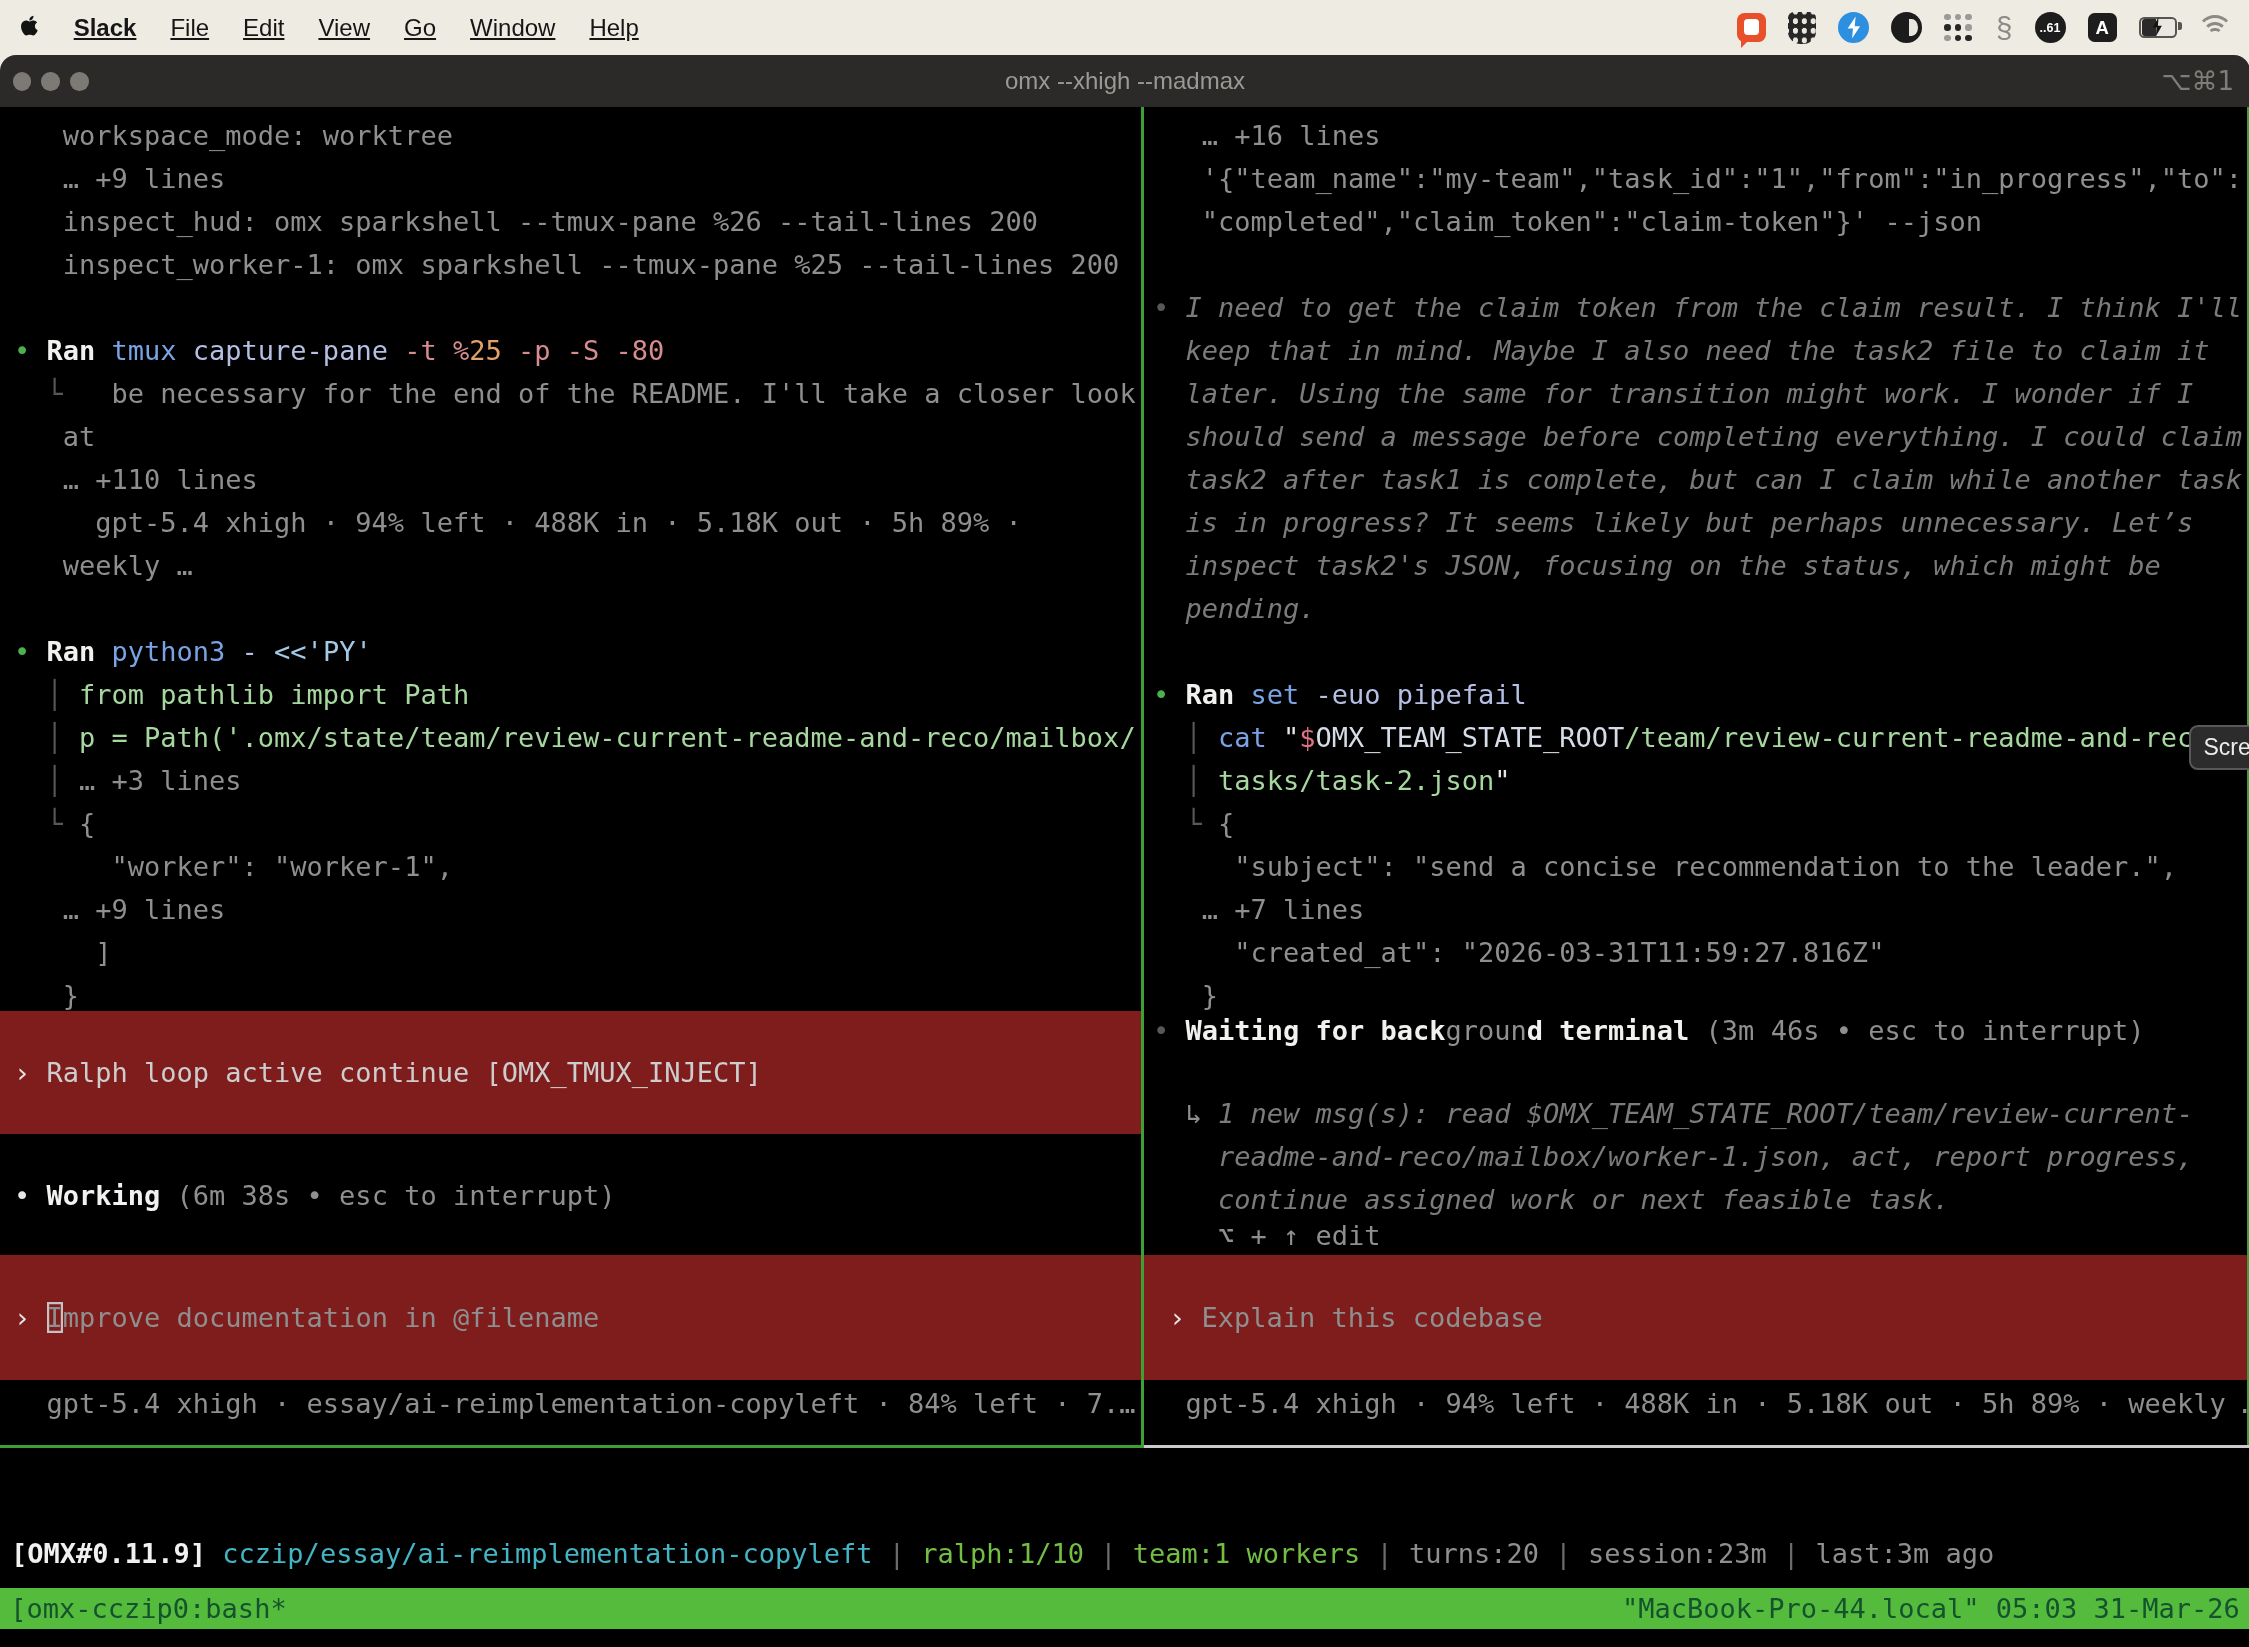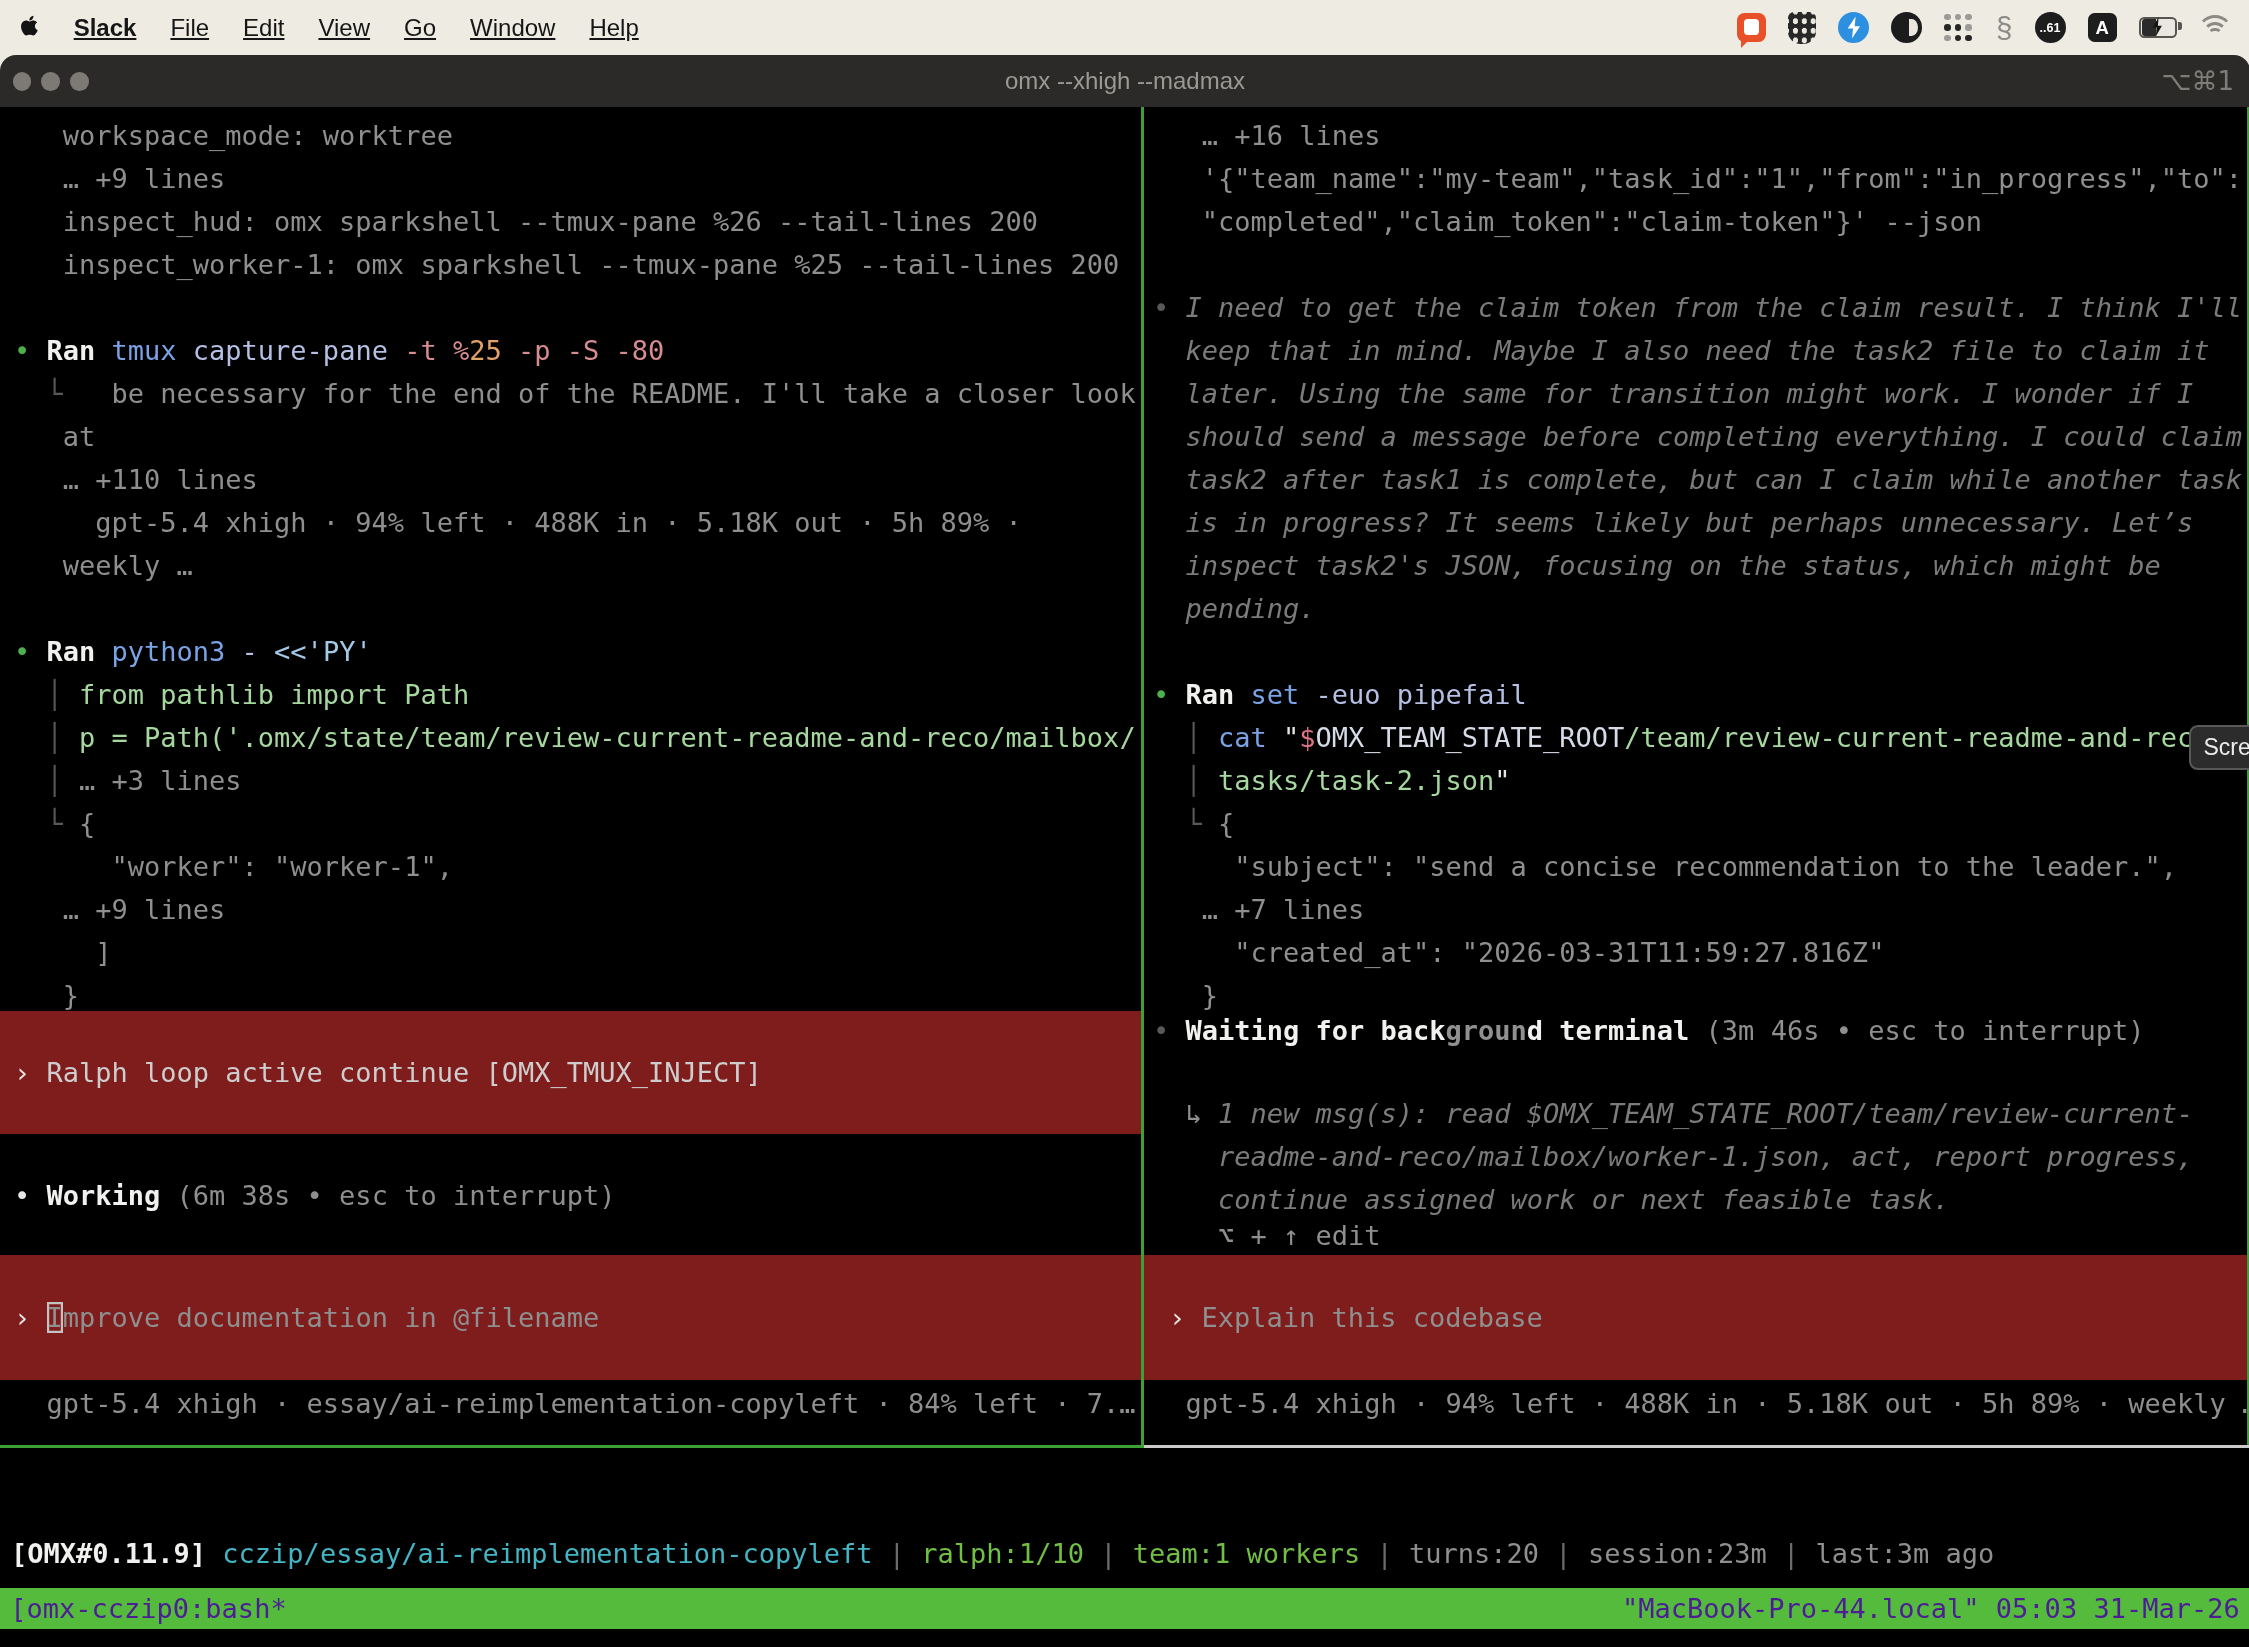--- a/index.html
+++ b/index.html
@@ -89,29 +89,29 @@
   #waiting-line{position:absolute;top:902px;left:8.9px;}
   #mailbox-lines{position:absolute;top:985px;left:8.9px;}
   #edit-hint{position:absolute;top:1107px;left:8.9px;}
   .statusline{position:absolute;top:1275px;left:14px;}
   #pane-right .statusline{left:8.9px;}
 
   #omx-line{position:absolute;top:1425px;left:11px;width:2237px;overflow:hidden;}
 
   #tmux-bar{position:absolute;top:1481px;left:0;width:2250px;height:41px;background:#55bb3c;
       display:flex;align-items:center;justify-content:space-between;padding:0 10.3px;box-sizing:border-box;}
-  #tmux-bar .trow{height:auto;line-height:41px;color:#4c1d95;}
+  #tmux-bar .trow{height:auto;line-height:41px;color:#14532d;}
 
   #tooltip{position:absolute;top:618px;left:2189px;width:103px;height:41px;background:#2c2c2c;
       border:2.2px solid #585858;border-radius:8.9px;color:#ededed;font-size:23px;
       display:flex;align-items:center;padding-left:12.5px;z-index:3;}
 
   
   .g{color:#8f8f8f;} .gd{color:#585858;} .w{color:#e6e6e4;} .wg{color:#cdcdcd;}
-  .bw{color:#f1f1ef;font-weight:700;} .bwd{color:#909090;font-weight:700;margin-top:11px;}
+  .bw{color:#f1f1ef;font-weight:700;} .bwd{color:#909090;font-weight:400;margin-top:11px;}
   .it{color:#7b7b7b;font-style:italic;} .gb{color:#4cb04c;}
   .blue{color:#7aa3e6;} .lav{color:#b5bfe3;} .lblue{color:#a3c9e6;}
   .pink{color:#d78c90;} .orange{color:#e2a267;} .grn{color:#a6d79f;}
   .lt{color:#d6dbe8;} .red{color:#de7287;} .cyan{color:#43b5c4;}
   .green2{color:#72bf44;} .sep{color:#6b6b6b;}
   .cursor{box-shadow:inset 0 0 0 2.2px #c3c3c3;color:#8f8f8f;}
 </style>
 </head>
 <body>
 

